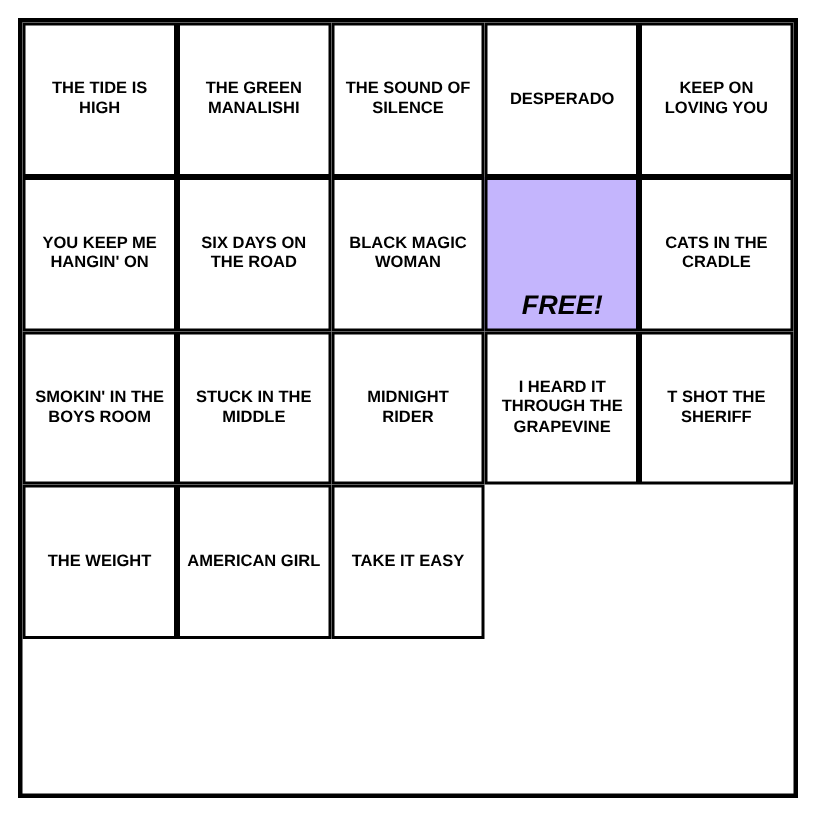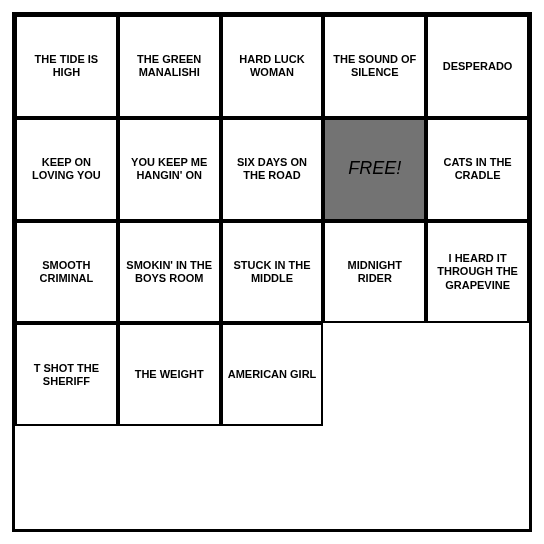--- a/index.html
+++ b/index.html
@@ -26,65 +26,63 @@
       justify-content: center;
       text-align: center;
       padding: 4px;
       font-size: 11px;
       font-weight: bold;
       text-transform: uppercase;
       line-height: 1.2;
       background: #fff;
     }
     .bingo-cell.free {
-      background: #737373;
+      background: #c4b5fd;
       font-size: 18px;
       font-style: italic;
-      font-weight: normal;
+      font-weight: bold;
+      align-items: flex-end;
     }
     .bingo-cell span {
       display: block;
     }
   </style>
 </head>
 <body>
 
 <div class="bingo-card">
 <div class="bingo-cell">
       <span>THE TIDE IS HIGH</span>
     </div>
     <div class="bingo-cell">
       <span>THE GREEN MANALISHI</span>
     </div>
     <div class="bingo-cell">
-      <span>HARD LUCK WOMAN</span>
-    </div>
-    <div class="bingo-cell">
       <span>THE SOUND OF SILENCE</span>
     </div>
     <div class="bingo-cell">
       <span>DESPERADO</span>
     </div>
     <div class="bingo-cell">
       <span>KEEP ON LOVING YOU</span>
     </div>
     <div class="bingo-cell">
       <span>YOU KEEP ME HANGIN' ON</span>
     </div>
     <div class="bingo-cell">
       <span>SIX DAYS ON THE ROAD</span>
     </div>
+    <div class="bingo-cell">
+      <span>BLACK MAGIC WOMAN</span>
+    </div>
     <div class="bingo-cell free">
       <span>Free!</span>
     </div>
     <div class="bingo-cell">
       <span>CATS IN THE CRADLE</span>
-    </div>
-    <div class="bingo-cell">
-      <span>SMOOTH CRIMINAL</span>
     </div>
     <div class="bingo-cell">
       <span>SMOKIN' IN THE BOYS ROOM</span>
     </div>
     <div class="bingo-cell">
       <span>STUCK IN THE MIDDLE</span>
     </div>
     <div class="bingo-cell">
       <span>MIDNIGHT RIDER</span>
     </div>
@@ -93,13 +91,16 @@
     </div>
     <div class="bingo-cell">
       <span>T SHOT THE SHERIFF</span>
     </div>
     <div class="bingo-cell">
       <span>THE WEIGHT</span>
     </div>
     <div class="bingo-cell">
       <span>AMERICAN GIRL</span>
     </div>
+    <div class="bingo-cell">
+      <span>TAKE IT EASY</span>
+    </div>
   </div>
 
 </body></html>

